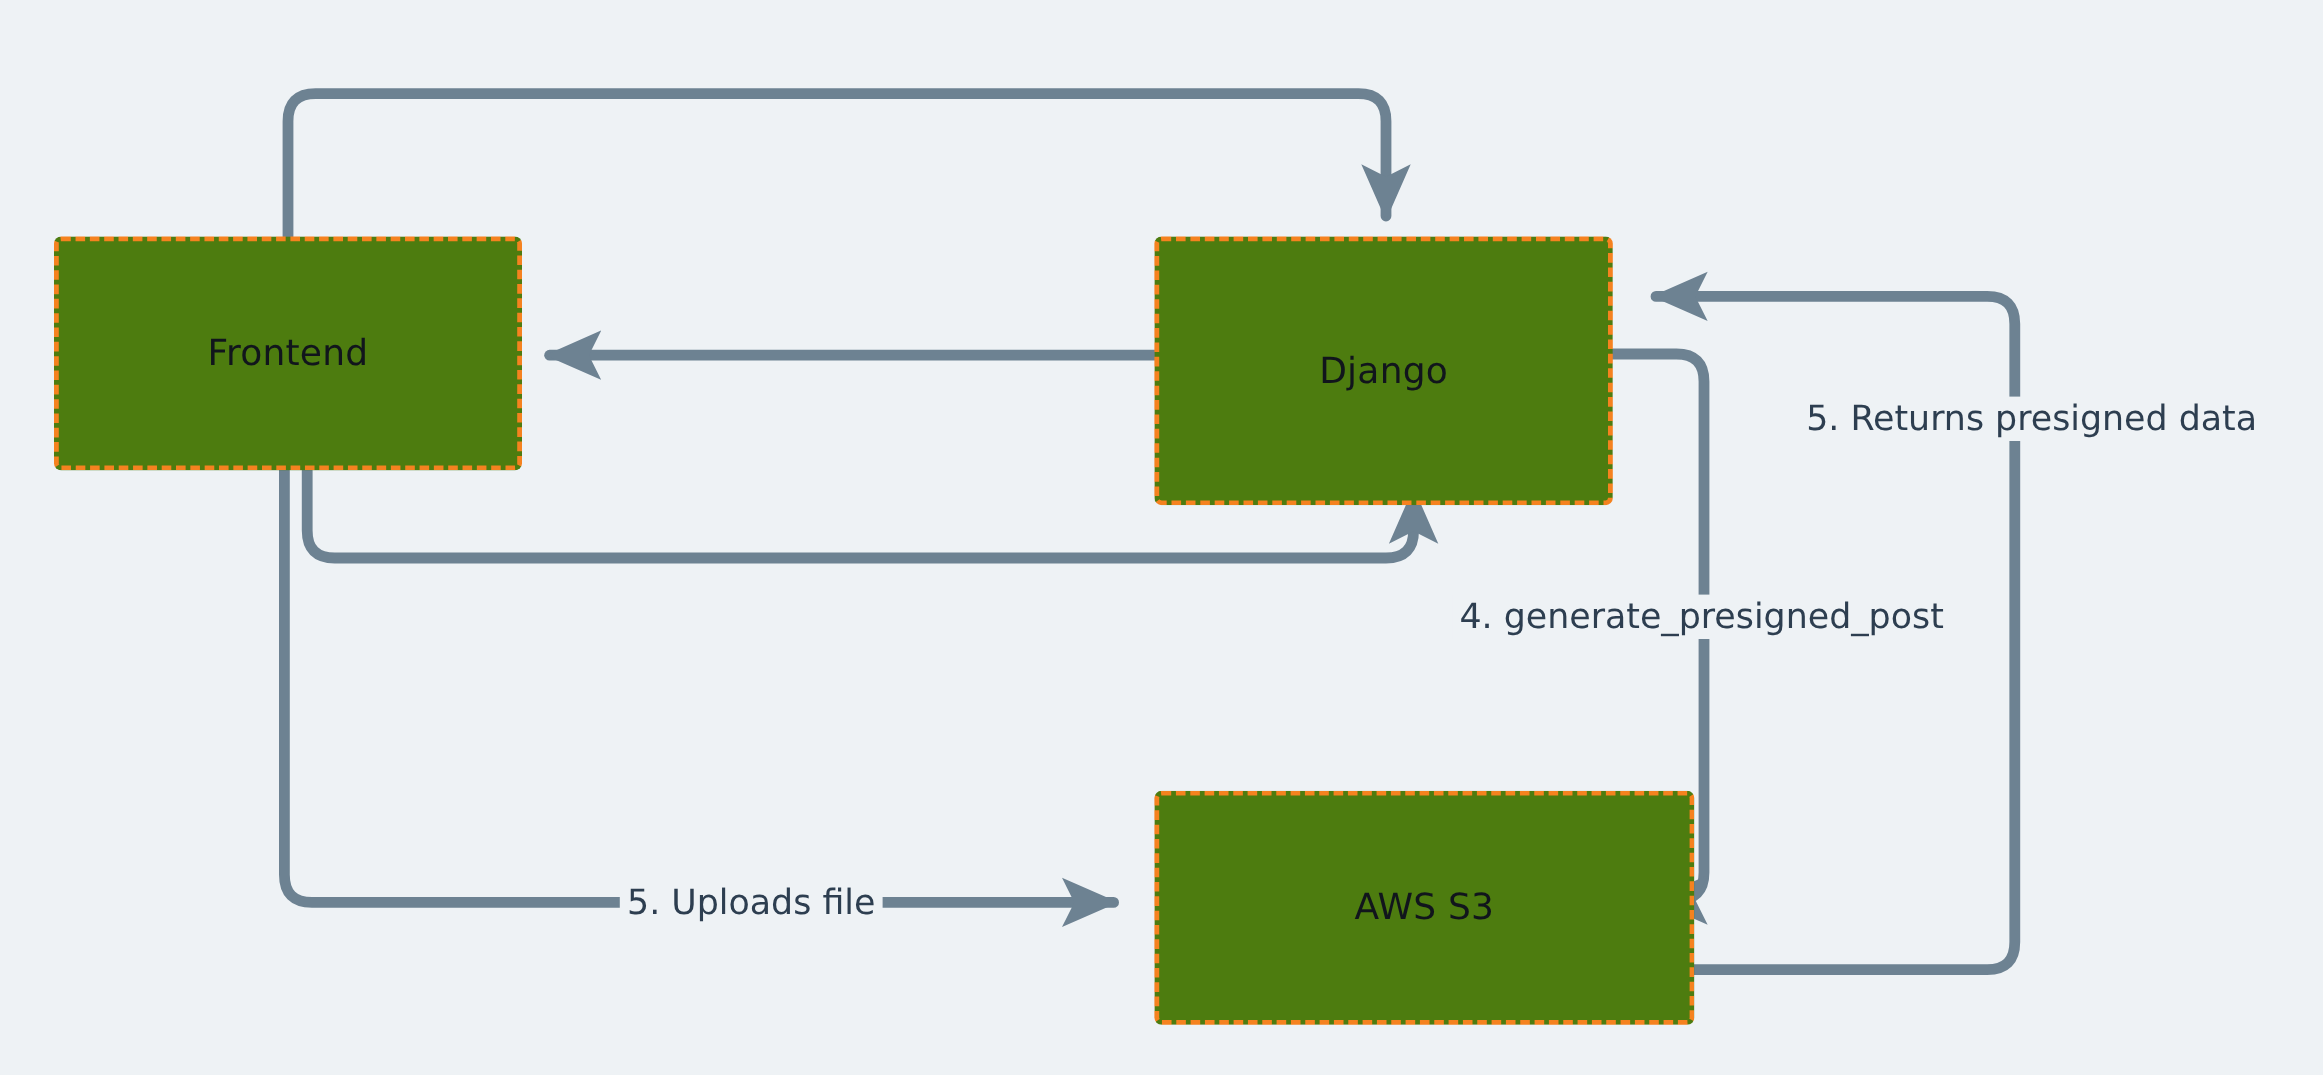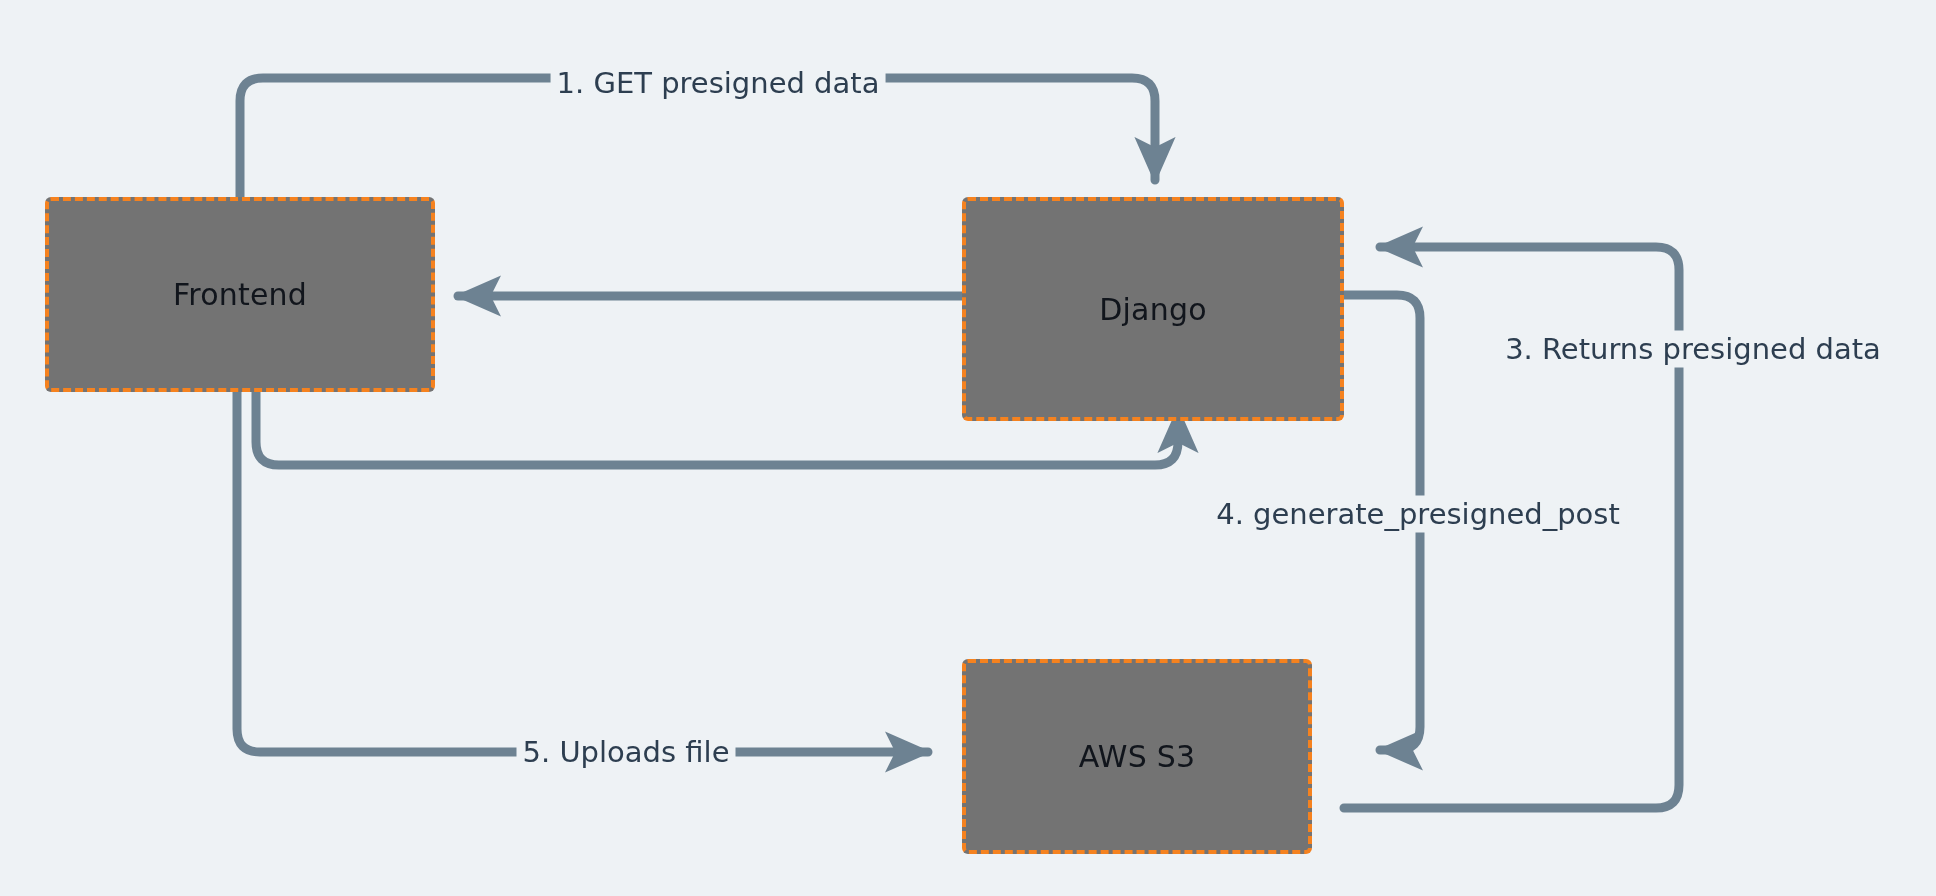--- a/index.html
+++ b/index.html
@@ -20,21 +20,21 @@
   #edges {
     position: absolute;
     left: 0;
     top: 0;
     width: 1936px;
     height: 896px;
   }
   .node {
     position: absolute;
     box-sizing: border-box;
-    background: #737373;
+    background: #4d7c0f;
     border: 4px dashed #f5821f;
     border-radius: 6px;
     display: flex;
     align-items: center;
     justify-content: center;
   }
   .node-label {
     font-size: 30px;
     color: #11151c;
     font-family: "DejaVu Sans", "Liberation Sans", sans-serif;
@@ -81,27 +81,26 @@
   </svg>
 
   <div class="node" style="left:45px; top:197px; width:390px; height:195px;">
     <span class="node-label">Frontend</span>
   </div>
 
   <div class="node" style="left:962px; top:197px; width:382px; height:224px;">
     <span class="node-label">Django</span>
   </div>
 
-  <div class="node" style="left:962px; top:659px; width:350px; height:195px;">
+  <div class="node" style="left:962px; top:659px; width:450px; height:195px;">
     <span class="node-label">AWS S3</span>
   </div>
 
-  <div class="edge-label" style="left:718px; top:83px;">1. GET presigned data</div>
 
   <div class="edge-label" style="left:1418px; top:514px;">4. generate_presigned_post</div>
 
-  <div class="edge-label" style="left:1693px; top:349px;">3. Returns presigned data</div>
+  <div class="edge-label" style="left:1693px; top:349px;">5. Returns presigned data</div>
 
 
   <div class="edge-label" style="left:626px; top:752px;">5. Uploads file</div>
 
 
 </div>
 
 </body></html>

